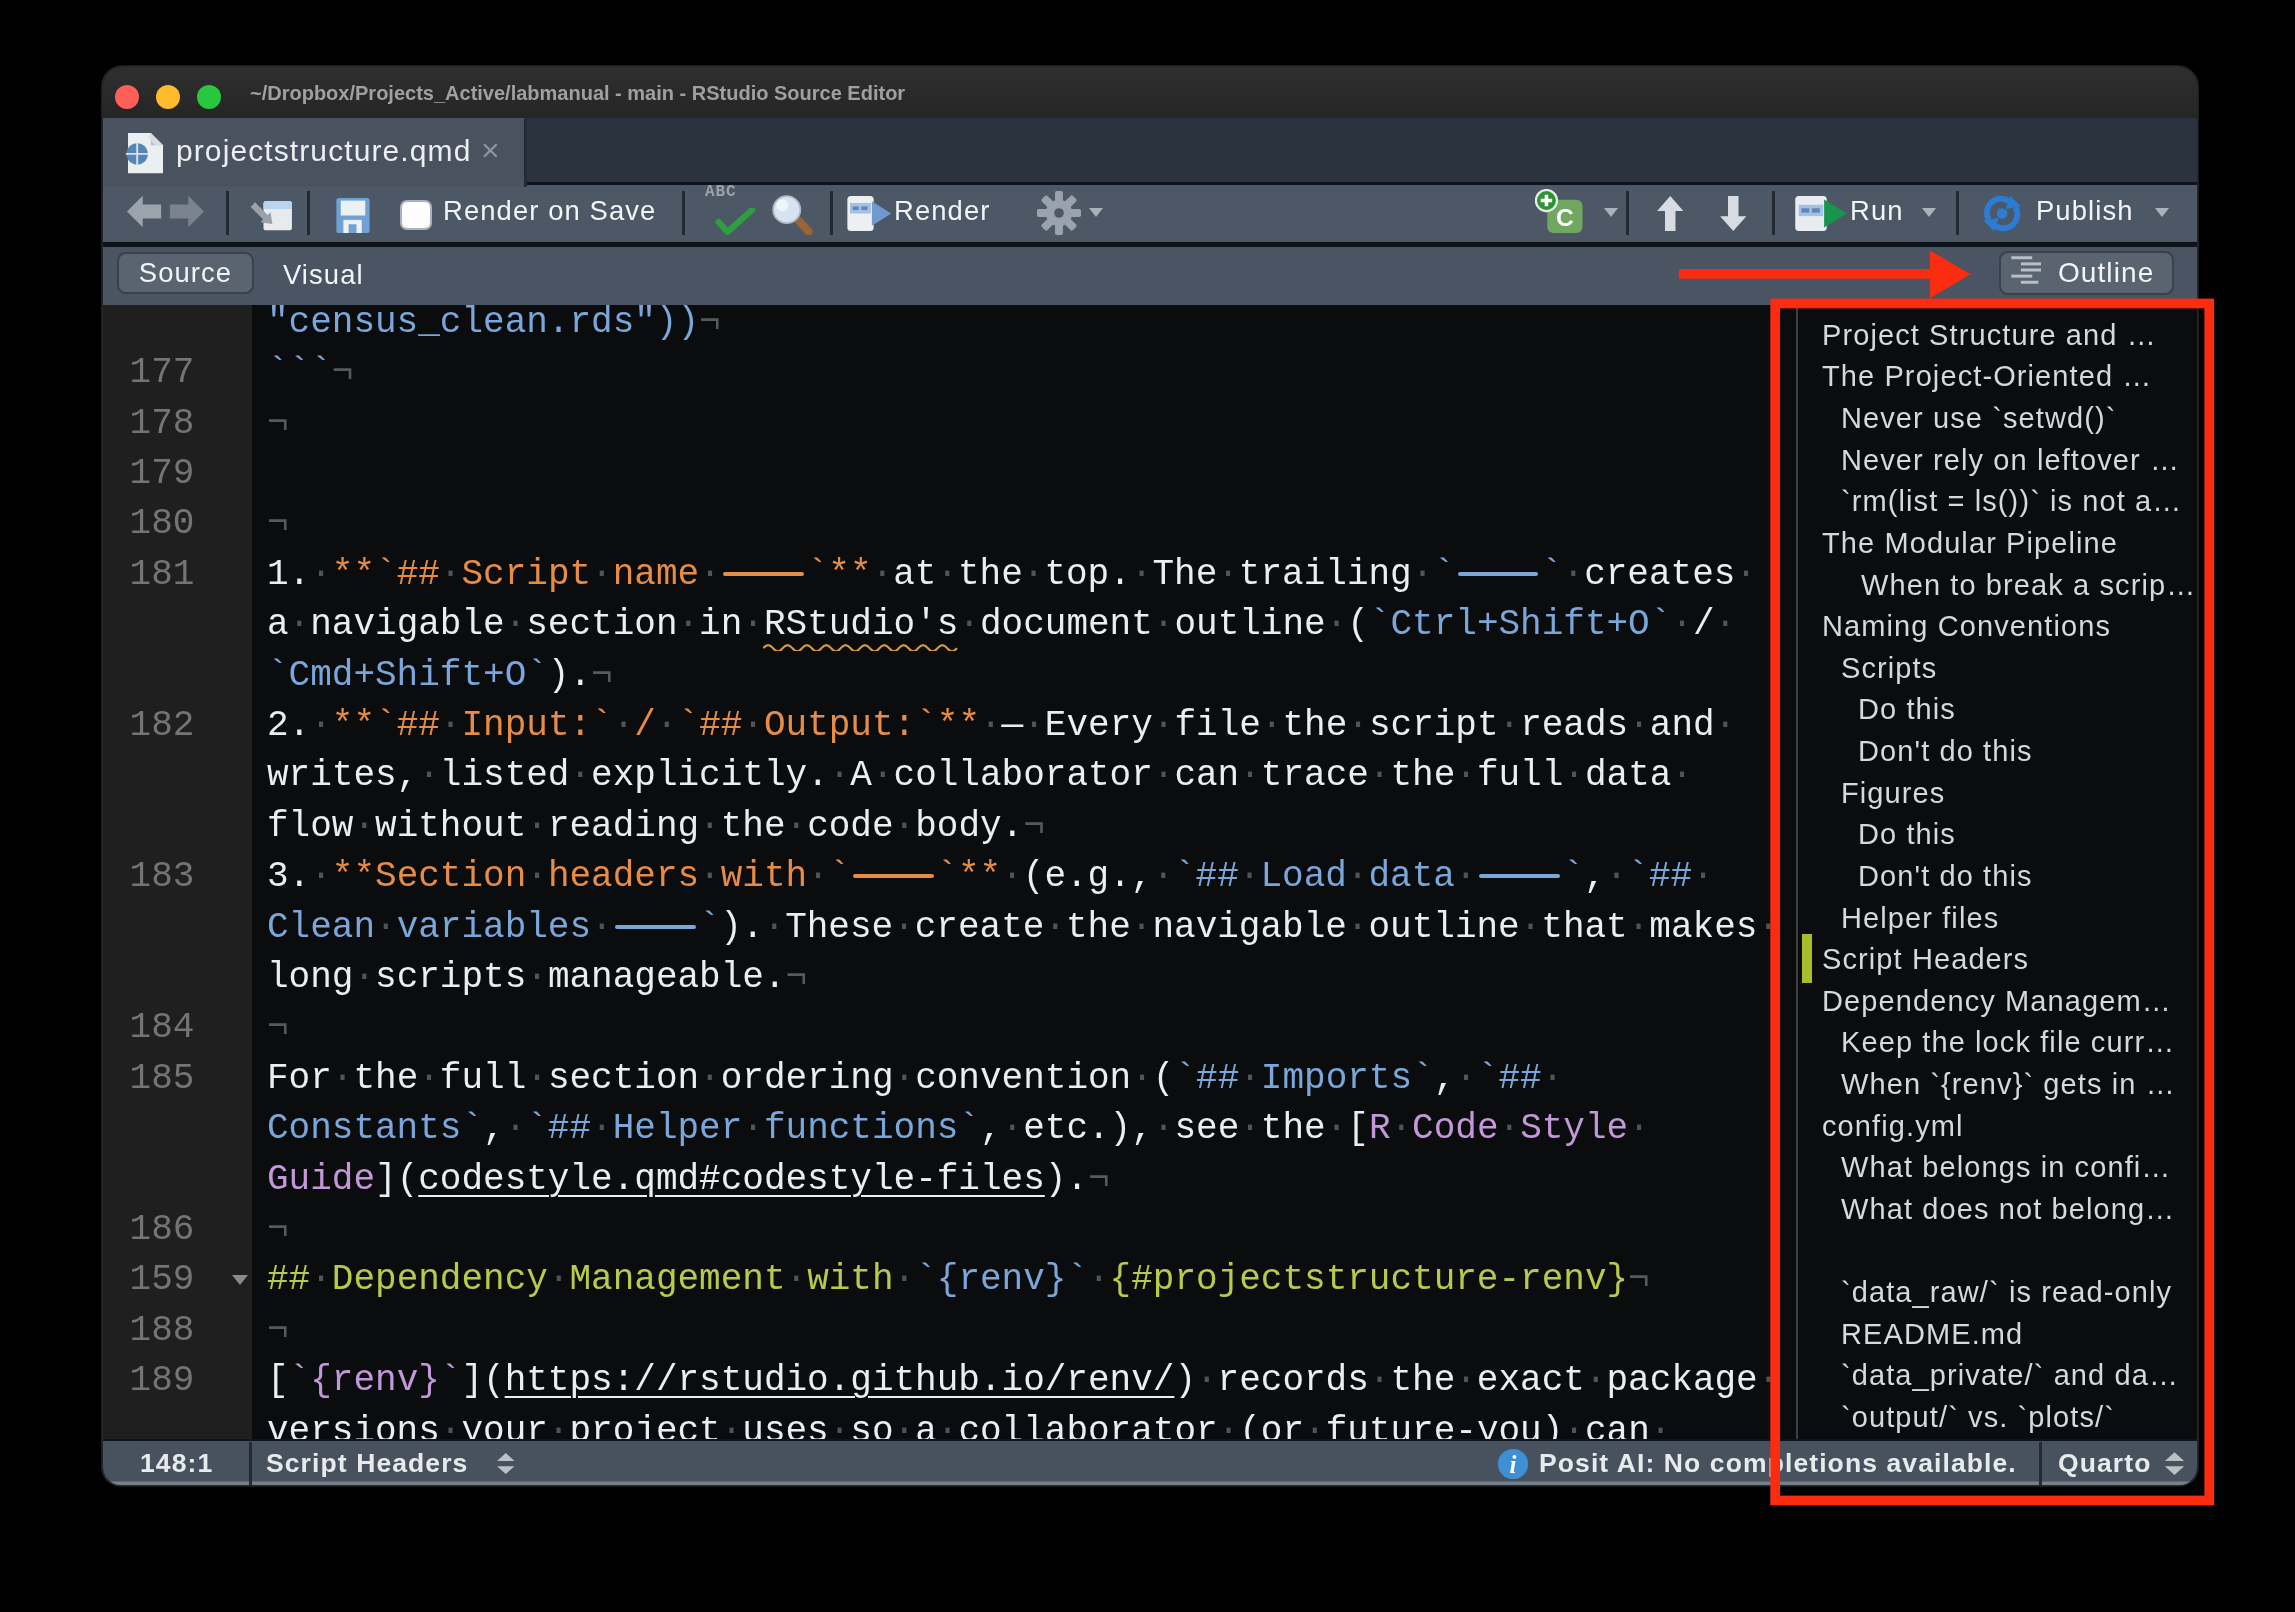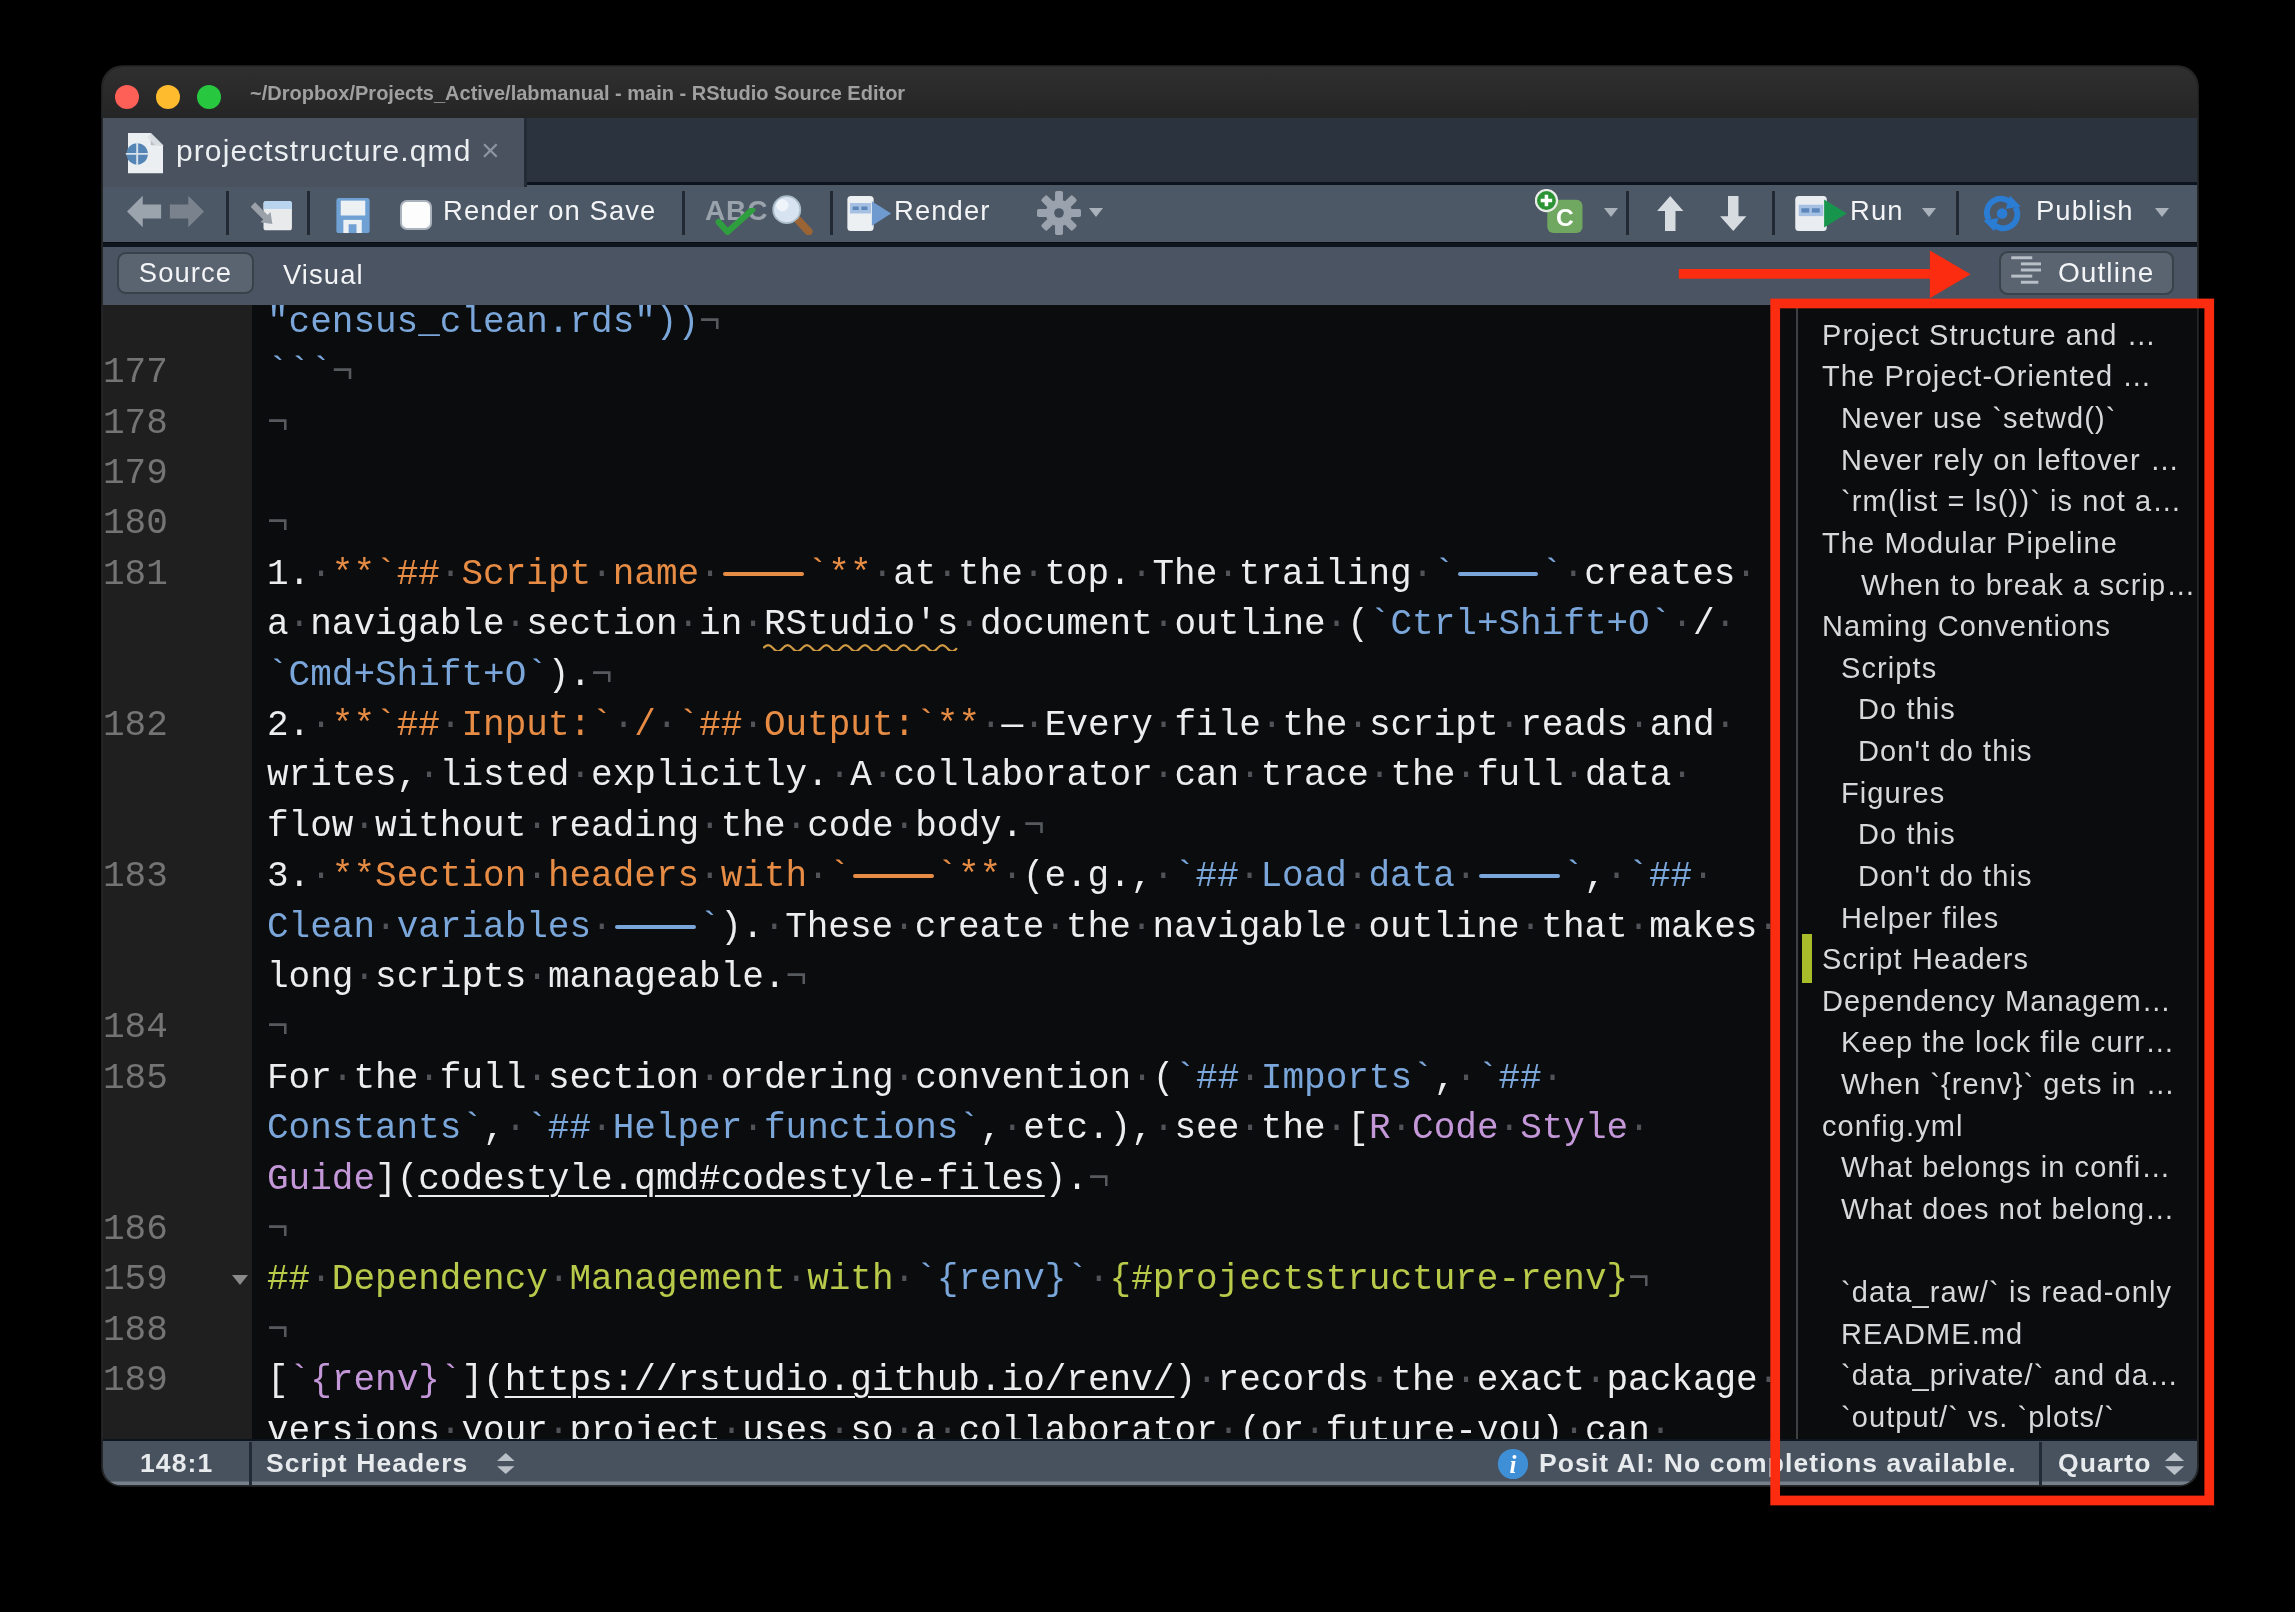--- a/index.html
+++ b/index.html
@@ -21,21 +21,21 @@
 #title{position:absolute;left:147px;top:0;height:51px;line-height:53px;font-size:20px;font-weight:bold;color:#a0a0a0}
 #tablabel{position:absolute;left:73px;top:51px;height:65px;line-height:65px;font-size:30px;color:#eceff2;letter-spacing:1.1px;z-index:3}
 #tabx{position:absolute;left:378px;top:51px;height:65px;line-height:64px;font-size:32px;color:#8b95a3;z-index:3}
 .sep{position:absolute;top:124px;width:2.7px;height:44px;background:#222933}
 .tbtxt{position:absolute;top:115px;height:58px;line-height:58px;font-size:27.4px;color:#f2f4f6;letter-spacing:1.1px}
 .caret{position:absolute;width:0;height:0;border-left:7px solid transparent;border-right:7px solid transparent;border-top:9.7px solid #a9b1bb}
 .btn{position:absolute;background:#5a6370;border:2.7px solid #39414b;border-radius:8.8px;color:#f2f4f6;text-align:center}
 .srctxt{font-size:27.4px;letter-spacing:1.1px}
 
 .cr{position:absolute;height:50px;line-height:50px;font-family:"Liberation Mono",monospace;font-size:36px;white-space:pre;z-index:5}
-.ln{position:absolute;width:118px;text-align:left;height:50px;line-height:50px;font-family:"Liberation Mono",monospace;font-size:36px;color:#747474;z-index:5}
+.ln{position:absolute;width:118px;text-align:center;height:50px;line-height:50px;font-family:"Liberation Mono",monospace;font-size:36px;color:#747474;z-index:5}
 .w{color:#ecedee}.o{color:#e78c45}.b{color:#7aa6da}.p{color:#c397d8}.g{color:#b9ca4a}
 .n{color:#565a5e}.s{color:#505458}
 .u{color:#ecedee;text-decoration:underline;text-underline-offset:6.2px;text-decoration-thickness:1.8px}
 .d4{display:inline-block;width:86px;height:50px;position:relative;vertical-align:top}
 .d4::before{content:"";position:absolute;left:2.7px;right:2.7px;top:22px;height:4.4px;background:currentColor;border-radius:2.2px}
 
 .or{position:absolute;height:42px;line-height:42px;font-size:29px;letter-spacing:1.1px;color:#d6d8da;white-space:pre;z-index:5}
 
 .st{position:absolute;top:1372px;height:46px;line-height:48px;font-size:26.5px;font-weight:bold;color:#e8ebee;z-index:31;letter-spacing:1.1px}
 .stdiv{position:absolute;top:1375px;width:2.7px;height:43px;background:#222a35;z-index:31}
@@ -83,21 +83,21 @@
 <path d="M4.5 1.5 L18.7 15.7 L21.9 12.5 L24 26 L10.5 23.9 L13.7 20.7 L-0.5 6.5 Z" fill="#9aa1a9"></path>
 </svg>
 <svg class="abs" style="left:233px;top:131px;z-index:3" width="34" height="35" viewBox="0 0 38 40">
 <rect width="38" height="40" rx="3" fill="#6fa1d4"></rect>
 <rect x="5" y="3" width="28" height="17" fill="#eef1f3"></rect>
 <rect x="8" y="25" width="21" height="15" fill="#eef1f3"></rect>
 <rect x="14" y="30" width="9" height="10" fill="#6fa1d4"></rect>
 </svg>
 <div class="abs" style="left:297px;top:133px;width:32px;height:30px;border-radius:7px;background:#fdfdfd;border:2.7px solid #aab3bd;z-index:3"></div>
 <div class="tbtxt" style="left:340px">Render on Save</div>
-<div class="abs" style="left:602px;top:128px;font-family:Liberation Sans, sans-serif;font-size:28px;font-weight:bold;color:#9aa2ac;letter-spacing:0.9px;z-index:3">ABC</div>
+<div class="abs" style="left:602px;top:116px;font-family:Liberation Mono, monospace;font-size:16px;font-weight:bold;color:#9aa2ac;letter-spacing:0.9px;z-index:3">ABC</div>
 <svg class="abs" style="left:612px;top:141px;z-index:3" width="41" height="26.5" viewBox="0 0 46 30">
 <path d="M4 16 L14 27 L42 2" stroke="#2f9e3f" stroke-width="7" fill="none" stroke-linecap="round"></path>
 </svg>
 <svg class="abs" style="left:665px;top:126px;z-index:3" width="48" height="42" viewBox="0 0 54 48">
 <line x1="34" y1="31" x2="46" y2="44" stroke="#9a6434" stroke-width="9" stroke-linecap="round"></line>
 <circle cx="21" cy="19" r="15.5" fill="#d7e3f0" stroke="#a9bac9" stroke-width="2"></circle>
 <circle cx="16" cy="14" r="7" fill="#eef4fa"></circle>
 </svg>
 <svg class="abs" style="left:744px;top:129px;z-index:3" width="55" height="35" viewBox="0 0 62 40">
 <rect x="0" y="0" width="30" height="40" rx="4" fill="#edf0f3"></rect>

